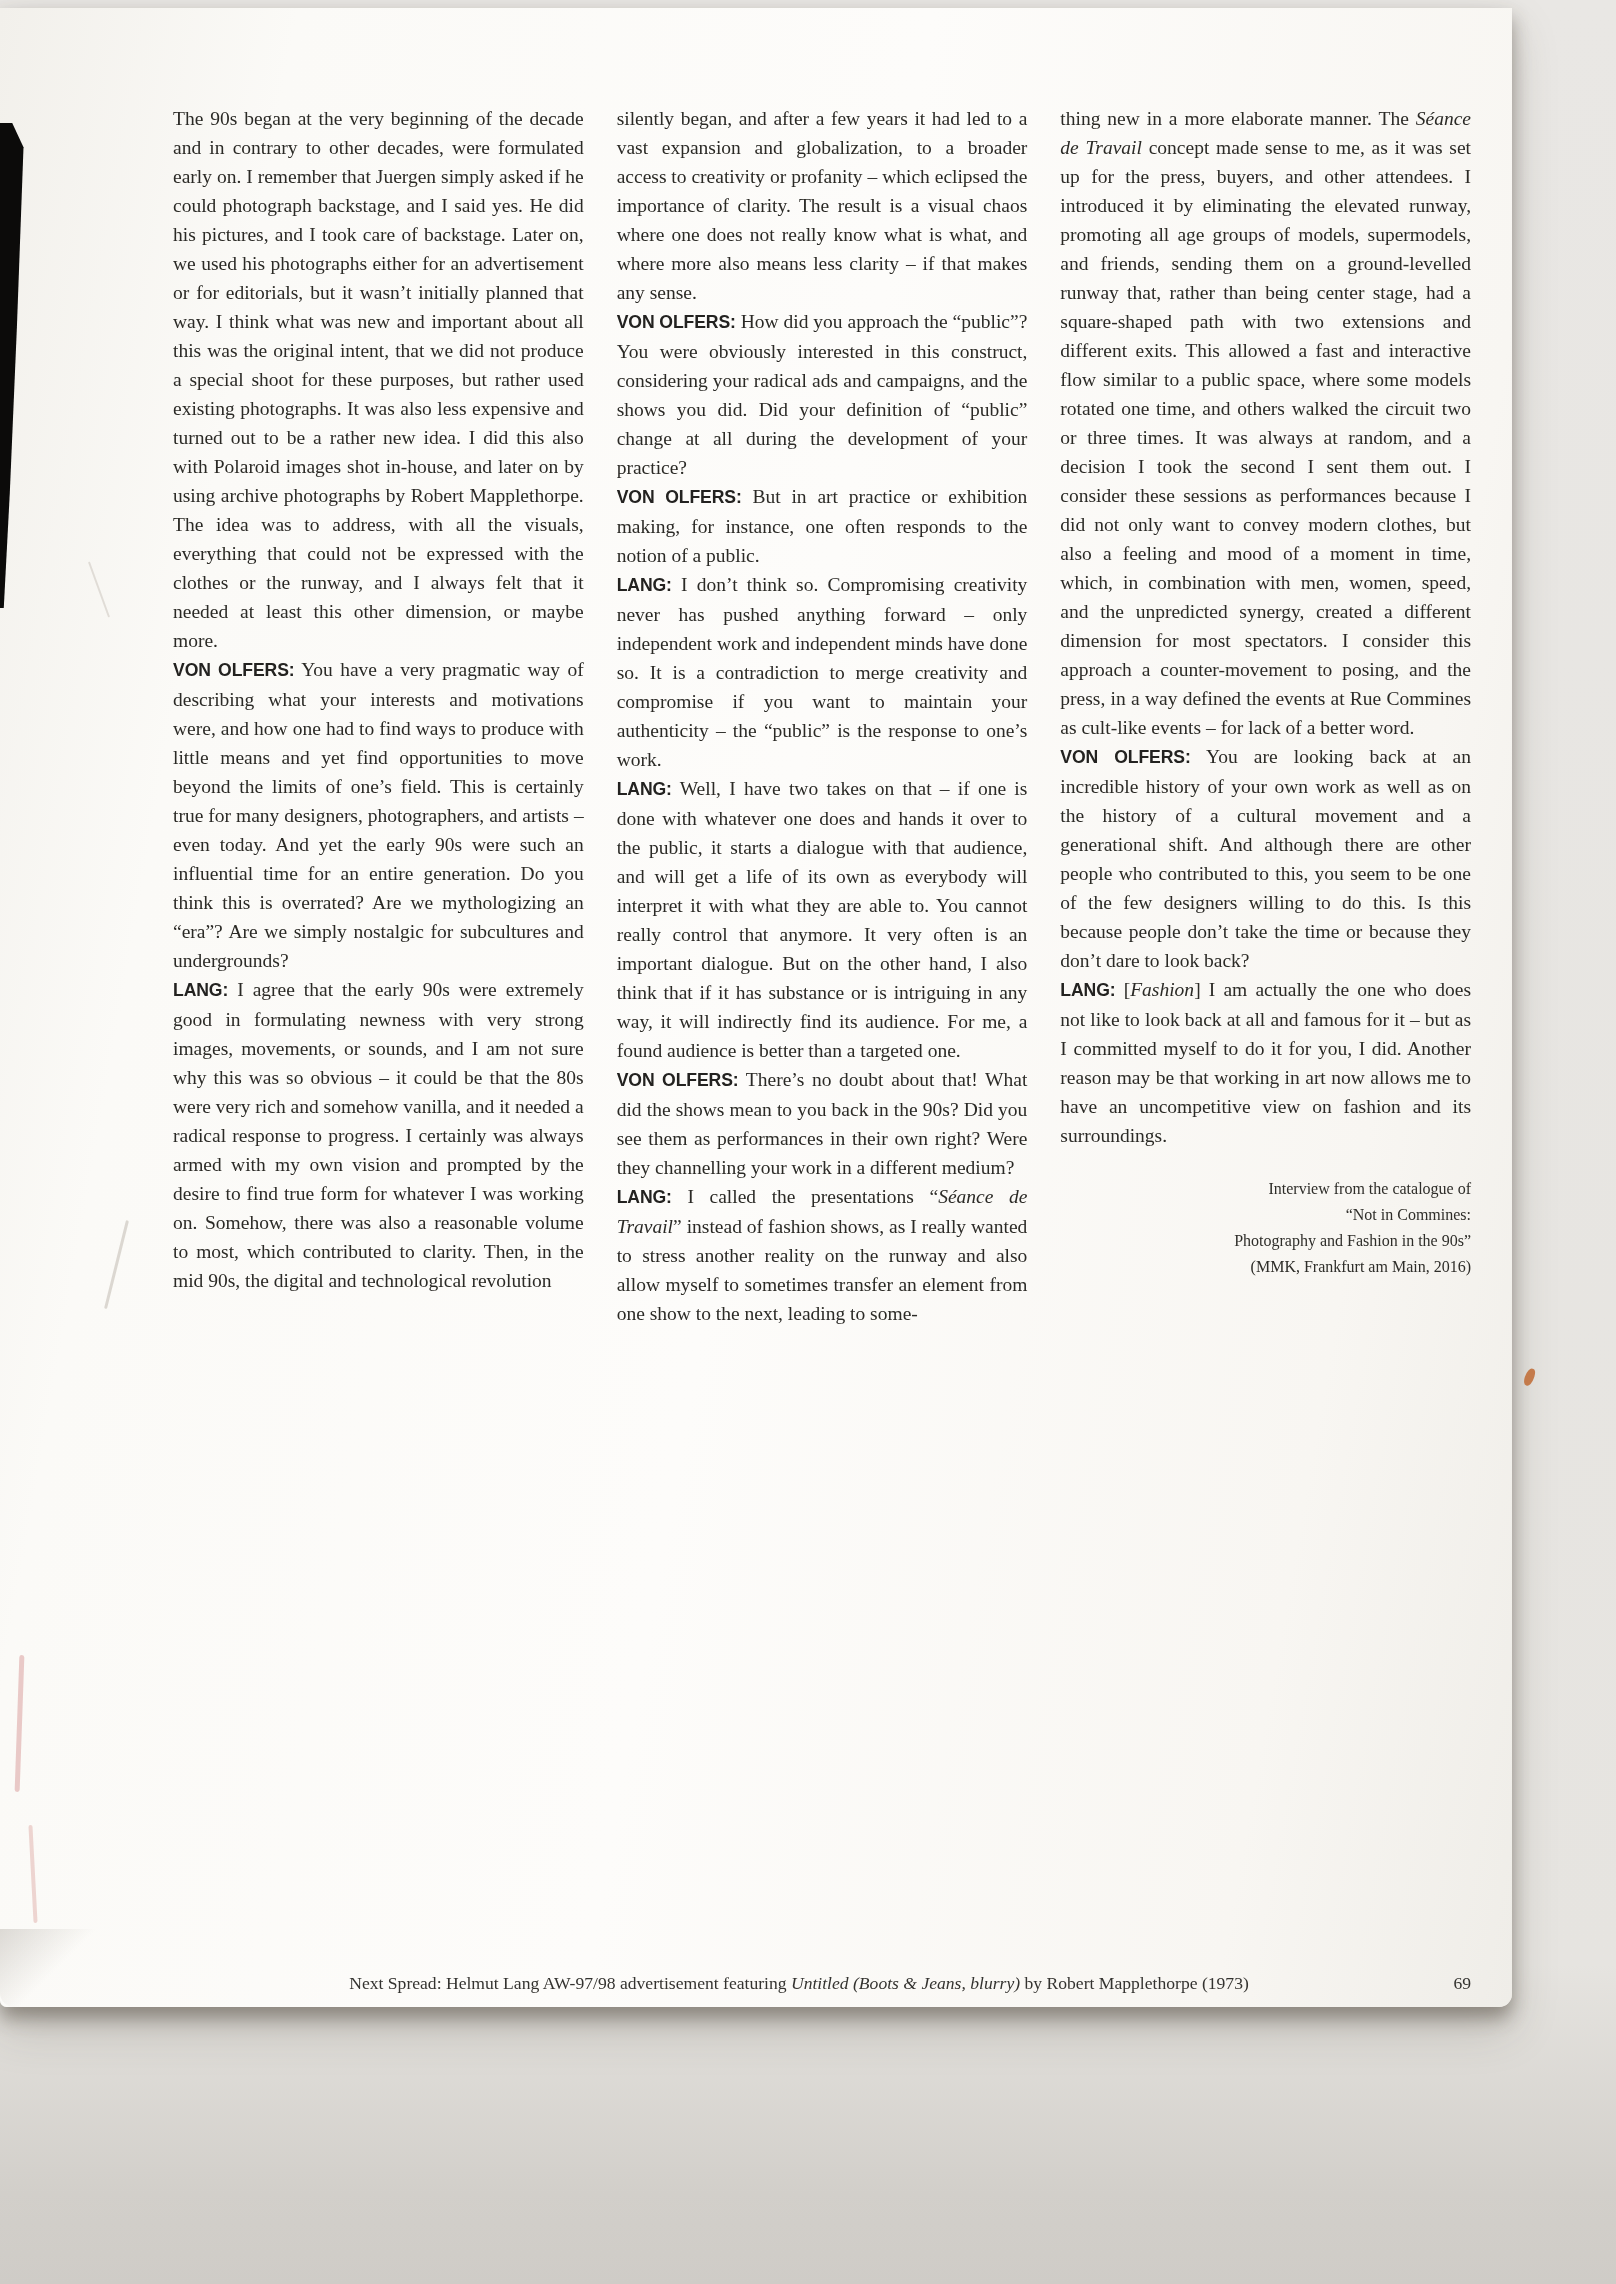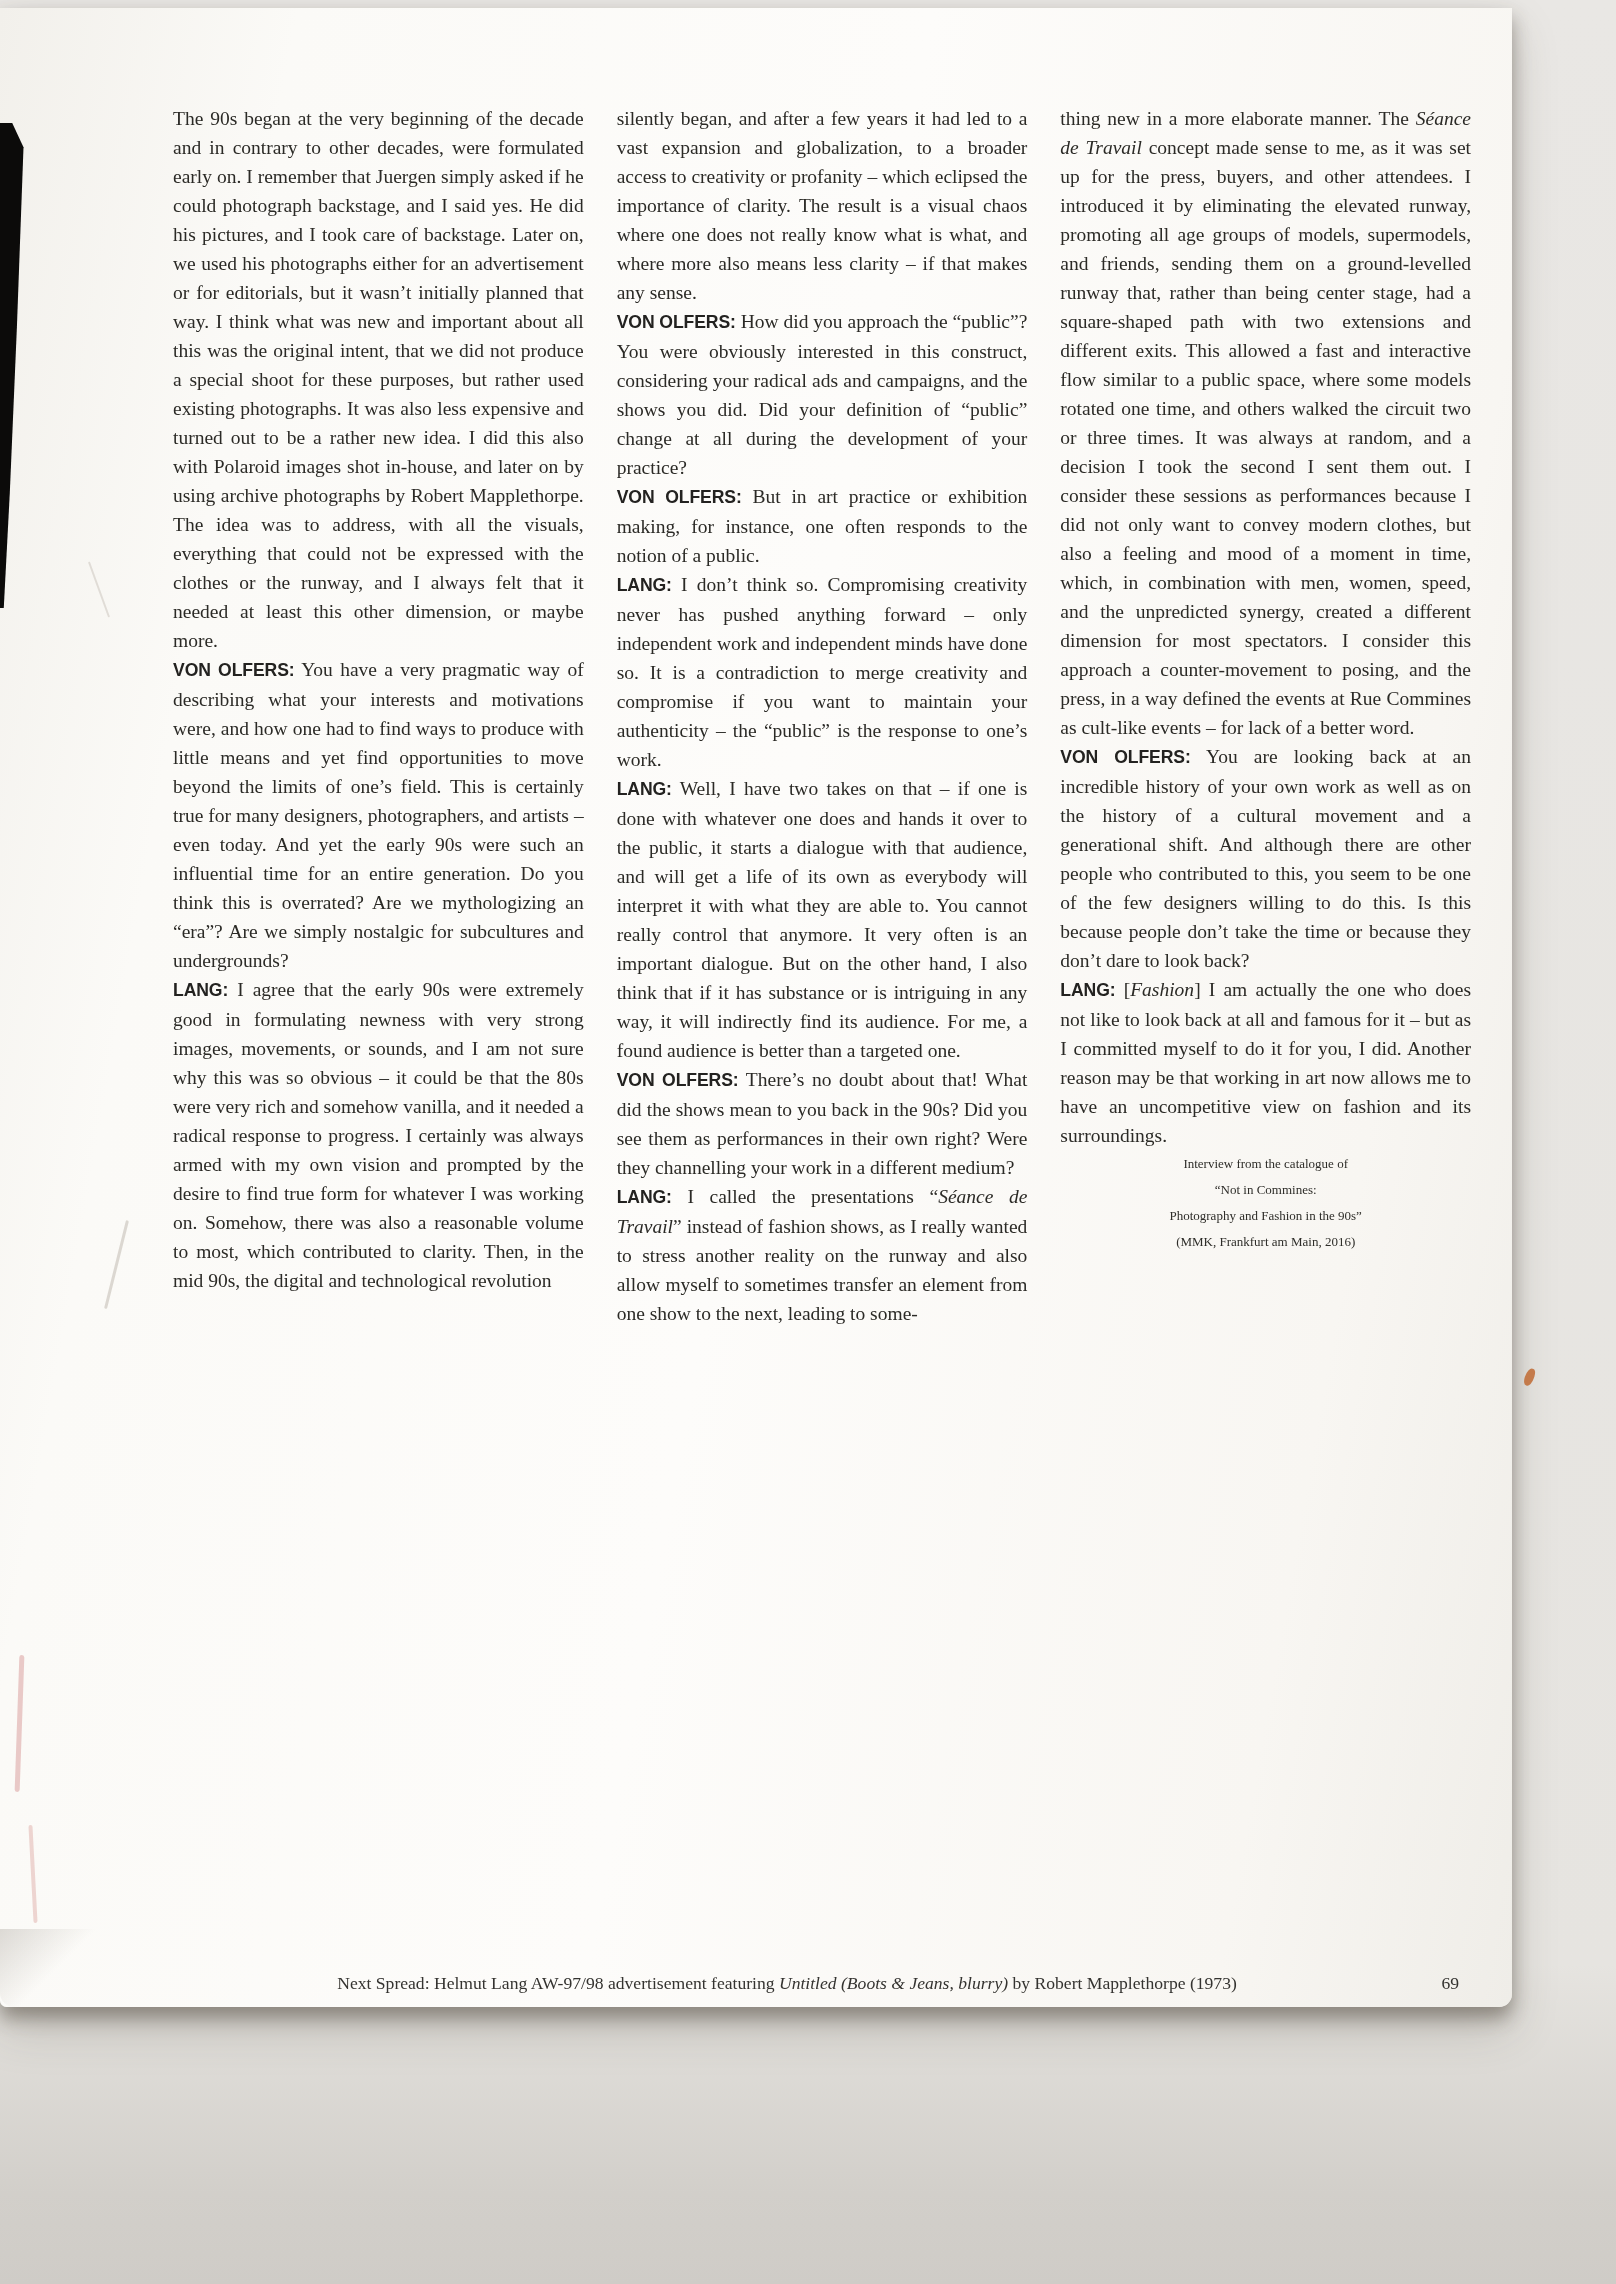--- a/index.html
+++ b/index.html
@@ -91,29 +91,29 @@
   }
   .speaker {
     font-family: "Liberation Sans", sans-serif;
     font-weight: 700;
     font-size: 17.6px;
     letter-spacing: -0.1px;
     color: #232220;
   }
   em { font-style: italic; }
   .credit-block {
-    margin-top: 1px;
-    text-align: center;
-    font-size: 13px;
+    margin-top: 26px;
+    text-align: right;
+    font-size: 16px;
     line-height: 26px;
     color: #2e2d29;
   }
   .footer {
     position: absolute;
-    left: 161px; top: 1921px;
+    left: 173px; top: 1921px;
     width: 1298px;
     font-size: 17.6px;
     color: #343330;
     display: flex;
     align-items: baseline;
   }
   .footer-caption { flex: 1; text-align: center; }
   .footer-page { width: 46px; text-align: right; margin-top: 44px; }
 </style>
 </head>

